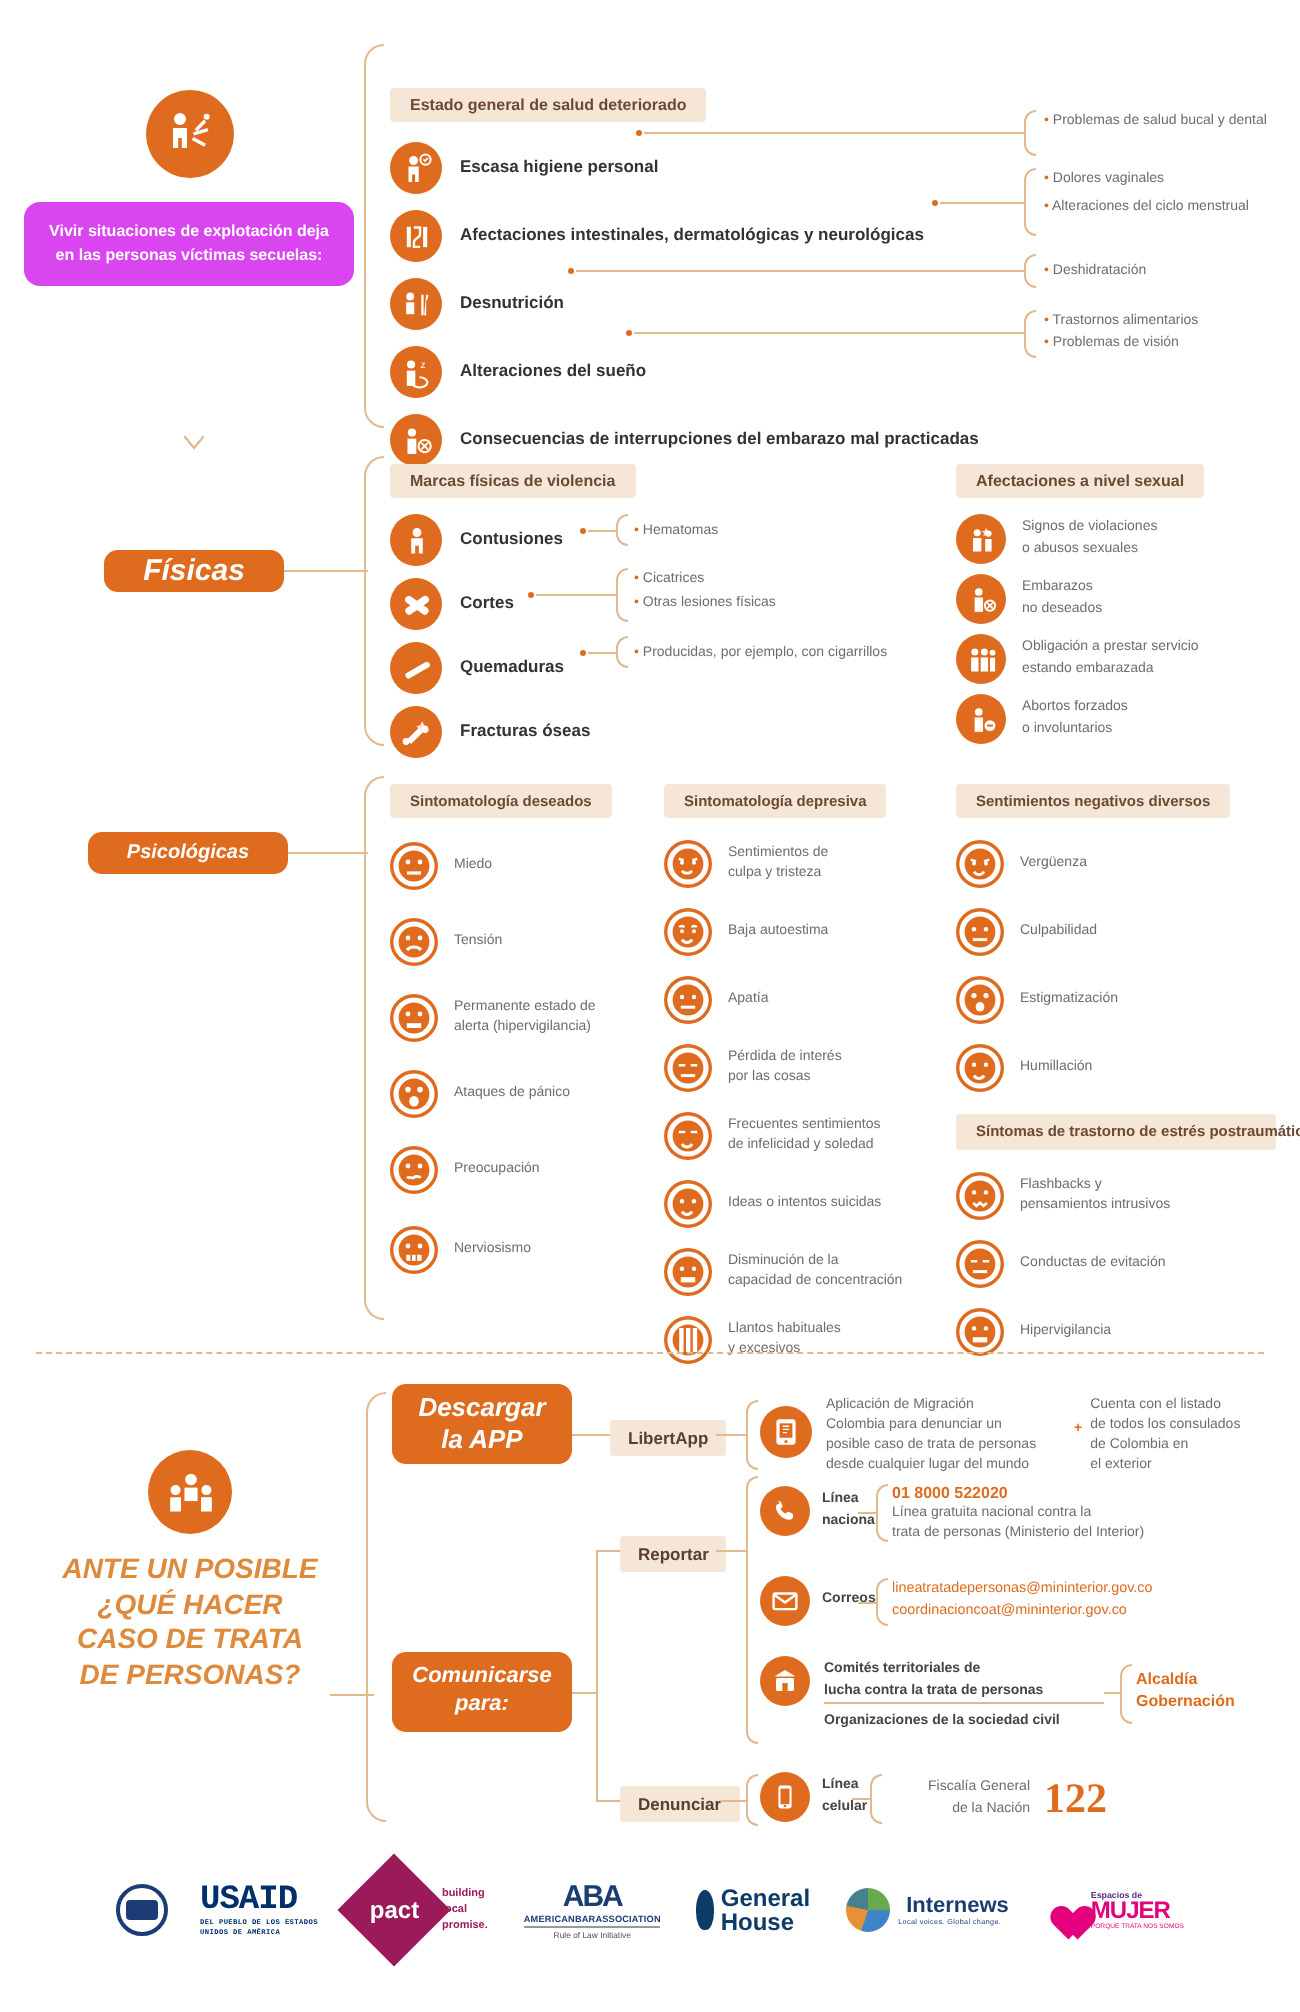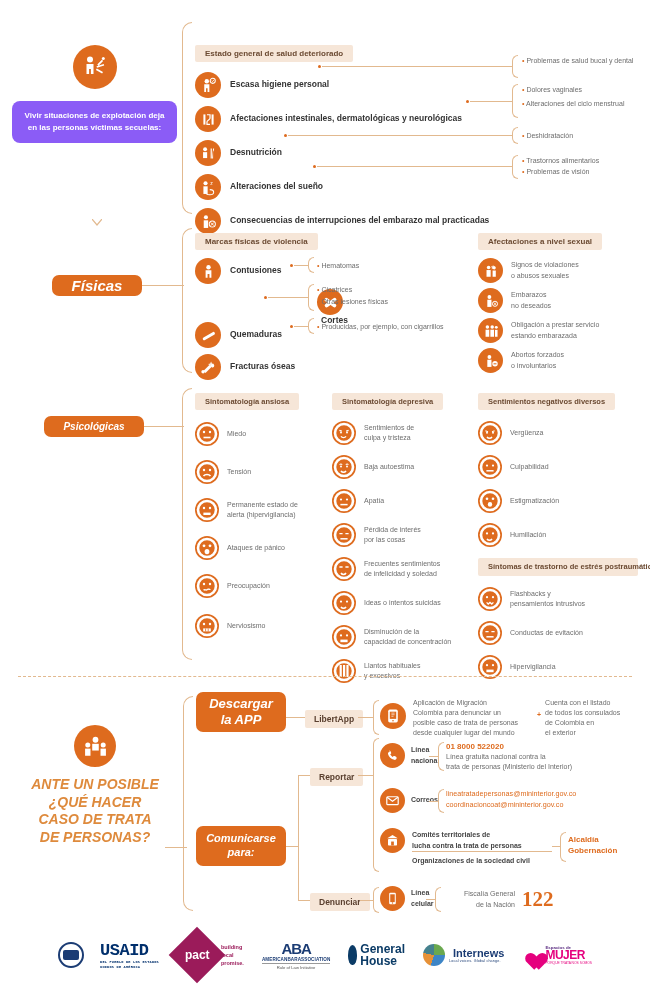--- a/index.html
+++ b/index.html
@@ -135,21 +135,21 @@
     <div style="display:flex;justify-content:center;">
       <div class="circ" style="width:44px;height:44px;">
         <svg width="28" height="28" viewBox="0 0 28 28" fill="#fff">
           <circle cx="9" cy="6.5" r="3"></circle>
           <path d="M5.5 11h7v10h-2.6v-5h-1.8v5H5.5z"></path>
           <path d="M15.5 13.2l7.2-2.2.5 1.6-7.2 2.2zM15.8 15.5l6.2 3.4-.9 1.5-6.2-3.4zM16.3 11.6l4.6-4.8 1.2 1.2-4.6 4.8z"></path>
           <circle cx="22.3" cy="5.4" r="1.5"></circle>
         </svg>
       </div>
     </div>
-    <div style="margin-top:12px;background:#8b5cf6;color:#fff;border-radius:8px;padding:9px 8px;font-size:8px;line-height:1.5;text-align:center;font-weight:bold;">
+    <div style="margin-top:12px;background:#d946ef;color:#fff;border-radius:8px;padding:9px 8px;font-size:8px;line-height:1.5;text-align:center;font-weight:bold;">
       <span>Vivir situaciones de explotación deja en las personas víctimas secuelas:</span>
     </div>
   </div>
 
   <div class="abs" style="left:92px;top:212px;">
     <svg width="10" height="7" viewBox="0 0 10 7">
         <path d="M0 0 L5 6 L10 0" fill="none" stroke="#E2B98F" stroke-width="1.2"></path>
       </svg>
   </div>
 
@@ -271,21 +271,21 @@
     <div class="rowitem" style="margin-top:7px;height:28px;">
       <div class="circ" style="width:26px;height:26px;">
         <svg width="17" height="17" viewBox="0 0 20 20" fill="#fff">
             <circle cx="10" cy="5" r="2.6"></circle>
             <path d="M6.6 8.4h6.8v9h-2.3v-4.6H8.9v4.6H6.6z"></path>
           </svg>
       </div>
       <div class="txt bold" style="margin-left:9px;">Contusiones</div>
     </div>
 
-    <div class="rowitem" style="margin-top:4px;height:28px;flex-direction:column;">
+    <div class="rowitem" style="margin-top:4px;height:28px;">
       <div class="circ" style="width:26px;height:26px;">
         <svg width="17" height="17" viewBox="0 0 20 20" fill="#fff">
             <rect x="2" y="8" width="16" height="4.4" rx="2.2" transform="rotate(-35 10 10)"></rect>
             <rect x="2" y="8" width="16" height="4.4" rx="2.2" transform="rotate(35 10 10)"></rect>
           </svg>
       </div>
       <div class="txt bold" style="margin-left:9px;">Cortes</div>
     </div>
 
     <div class="rowitem" style="margin-top:4px;height:28px;">
@@ -397,21 +397,21 @@
       <div class="sub" style="margin-left:8px;">
         <span class="b">Abortos forzados</span>
         <span class="b">o involuntarios</span>
       </div>
     </div>
   </div>
 
   <div class="bigbrk" style="left:182px;top:388px;height:272px;"></div>
 
   <div class="abs" style="left:195px;top:390px;width:130px;">
-    <div class="hdr-chip" style="font-size:7.5px;">Sintomatología ansiosa</div>
+    <div class="hdr-chip" style="font-size:7.5px;">Sintomatología deseados</div>
     <div class="rowitem" style="margin-top:8px;height:32px;">
       <div class="circ" style="width:24px;height:24px;">
         <svg width="24" height="24" viewBox="0 0 24 24">
             <circle cx="12" cy="12" r="9" fill="none" stroke="#fff" stroke-width="2.6"></circle>
             <circle cx="9" cy="10" r="1.2" fill="#fff"></circle>
             <circle cx="15" cy="10" r="1.2" fill="#fff"></circle>
             <path d="M8.5 15.5h7" stroke="#fff" stroke-width="1.6" fill="none"></path>
           </svg>
       </div>
       <div class="sub" style="margin-left:8px;">

